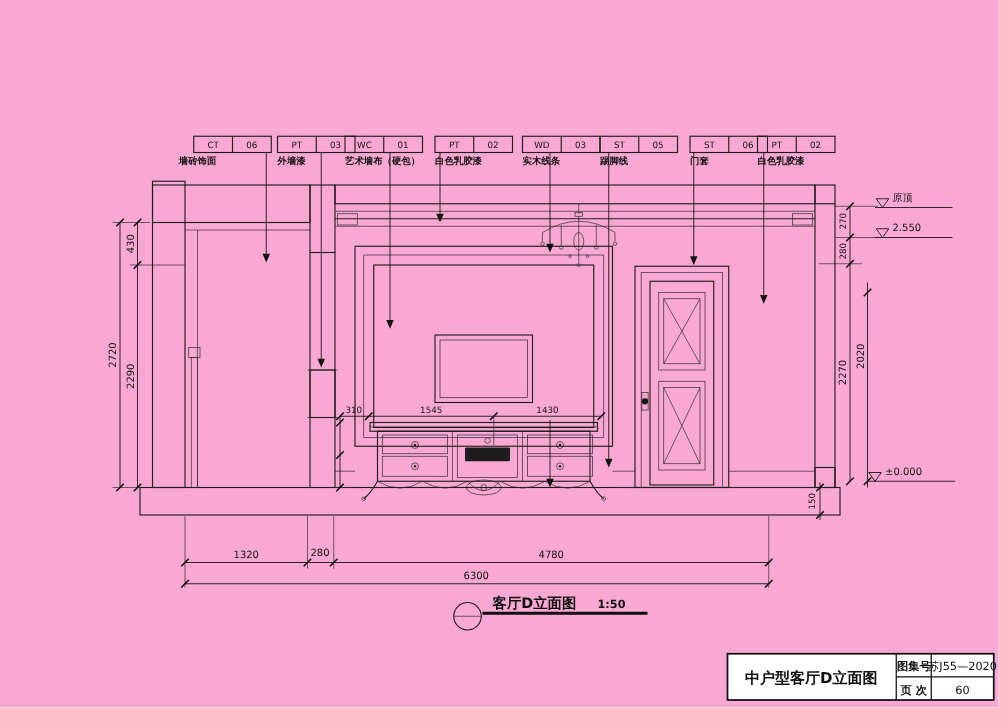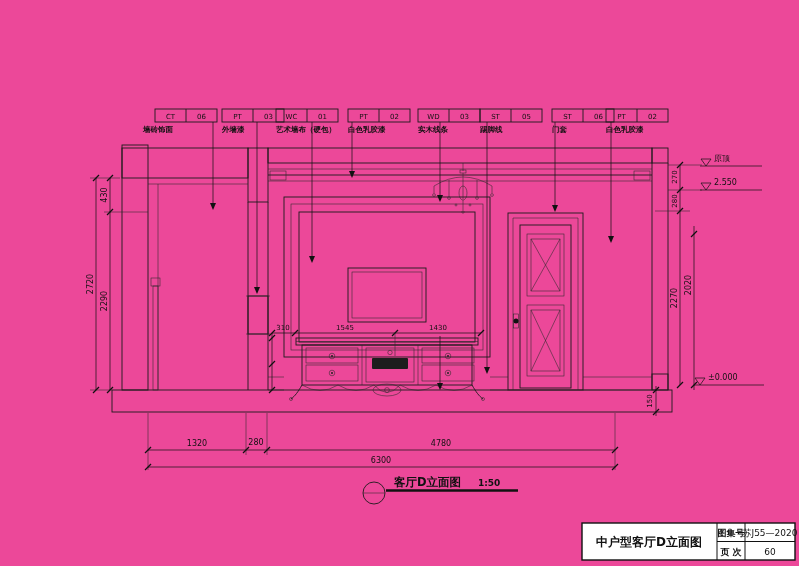--- a/index.html
+++ b/index.html
@@ -1,16 +1,16 @@
 <!DOCTYPE html>
 <html><head>
 <meta charset="utf-8">
 <style>
   html,body{margin:0;padding:0;background:#ffffff;}
-  .frame{position:relative;width:799px;height:566px;background:#ec4899;overflow:hidden;
+  .frame{position:relative;width:799px;height:566px;background:#f9a8d4;overflow:hidden;
          font-family:"DejaVu Sans",sans-serif;}
   svg{position:absolute;left:0;top:0;}
   svg text{fill:#111;font-family:"DejaVu Sans",sans-serif;}
   .ln{stroke:#1c1c1c;stroke-width:0.9;fill:none;}
   .thin{stroke:#2a2a2a;stroke-width:0.55;fill:none;}
   .dimln{stroke:#111;stroke-width:0.7;fill:none;}
   .tick{stroke:#111;stroke-width:1.3;}
   .dim{font-size:8px;}
   .sm{font-size:7px;}
   .code{font-size:7px;}

